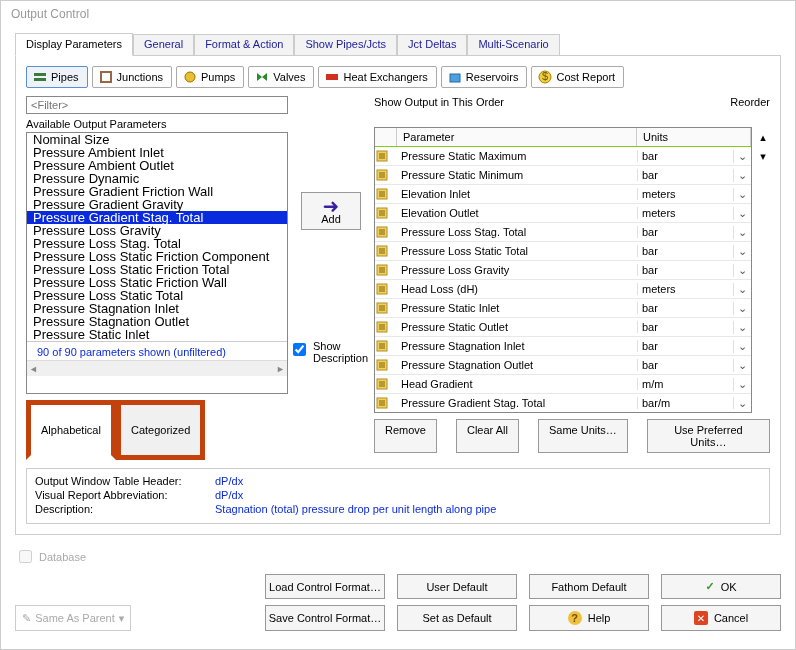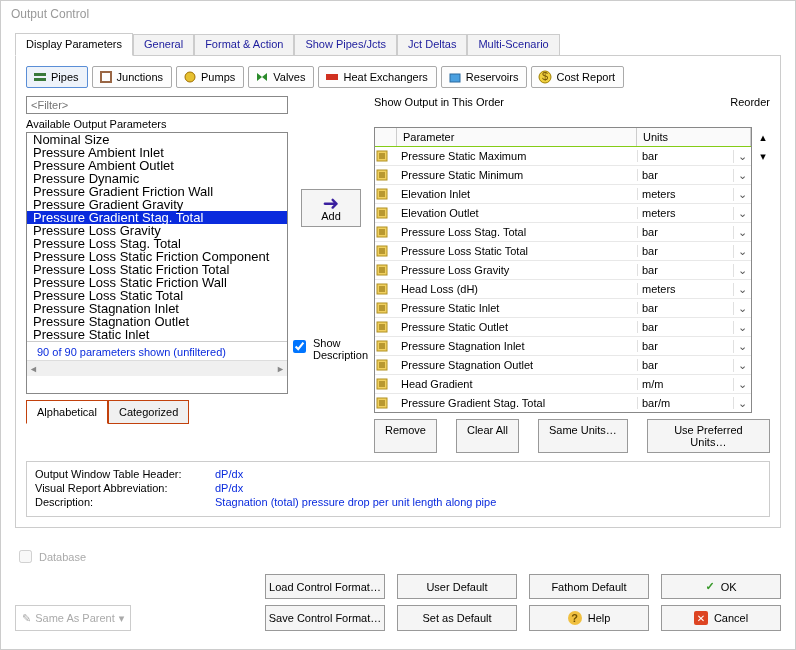--- a/index.html
+++ b/index.html
@@ -22,21 +22,21 @@
 .midcol { width: 70px; display:flex; flex-direction:column; align-items:center; justify-content:center;}
 .rightcol { flex: 1; }
 .filter { width: 100%; border: 1px solid #888; padding: 2px 4px; color: #888; }
 .label { margin: 4px 0 2px 0; display:block;}
 .listbox { border: 1px solid #888; height: 262px; overflow-y: auto; position: relative;}
 .listbox-inner { position:relative; }
 .listitem { padding: 0 6px; line-height: 13px; font-size: 13px; white-space: nowrap; cursor:default;}
 .listitem.sel { background: #0a2bdd; color: #fff; }
 .list-footer { color: #0a2bdd; padding: 4px 4px 2px 10px; border-top:1px solid #ccc; }
 .sort-tabs { display: flex; margin-top: 6px; }
-.sort-tab { border: 1px solid #c2410c; padding: 5px 10px; cursor: pointer;}
+.sort-tab { border: 5px solid #c2410c; padding: 19px 10px; cursor: pointer;}
 .sort-tab.active { background: #fff; border-bottom-color:#fff;}
 .sort-tab:not(.active){ background:#f0f0f0;}
 .add-btn { width: 60px; border: 1px solid #999; background: #f5f5f5; text-align: center; padding: 6px 0 4px 0; cursor:pointer;}
 .arrow { font-size: 20px; color: #3a1f9f; line-height:14px;}
 .order-label{ margin-bottom:19px; display:flex; justify-content:space-between;}
 .grid { border: 1px solid #888; height: 286px; overflow:hidden; position:relative;}
 .grid-head { display:flex; background:#fff; border-bottom:1px solid #84cc16;}
 .grid-head .gh { border-right:1px solid #ccc; padding:3px 6px; background:#fafafa;}
 .gh-handle{width:22px;}
 .gh-param{flex:1;}

